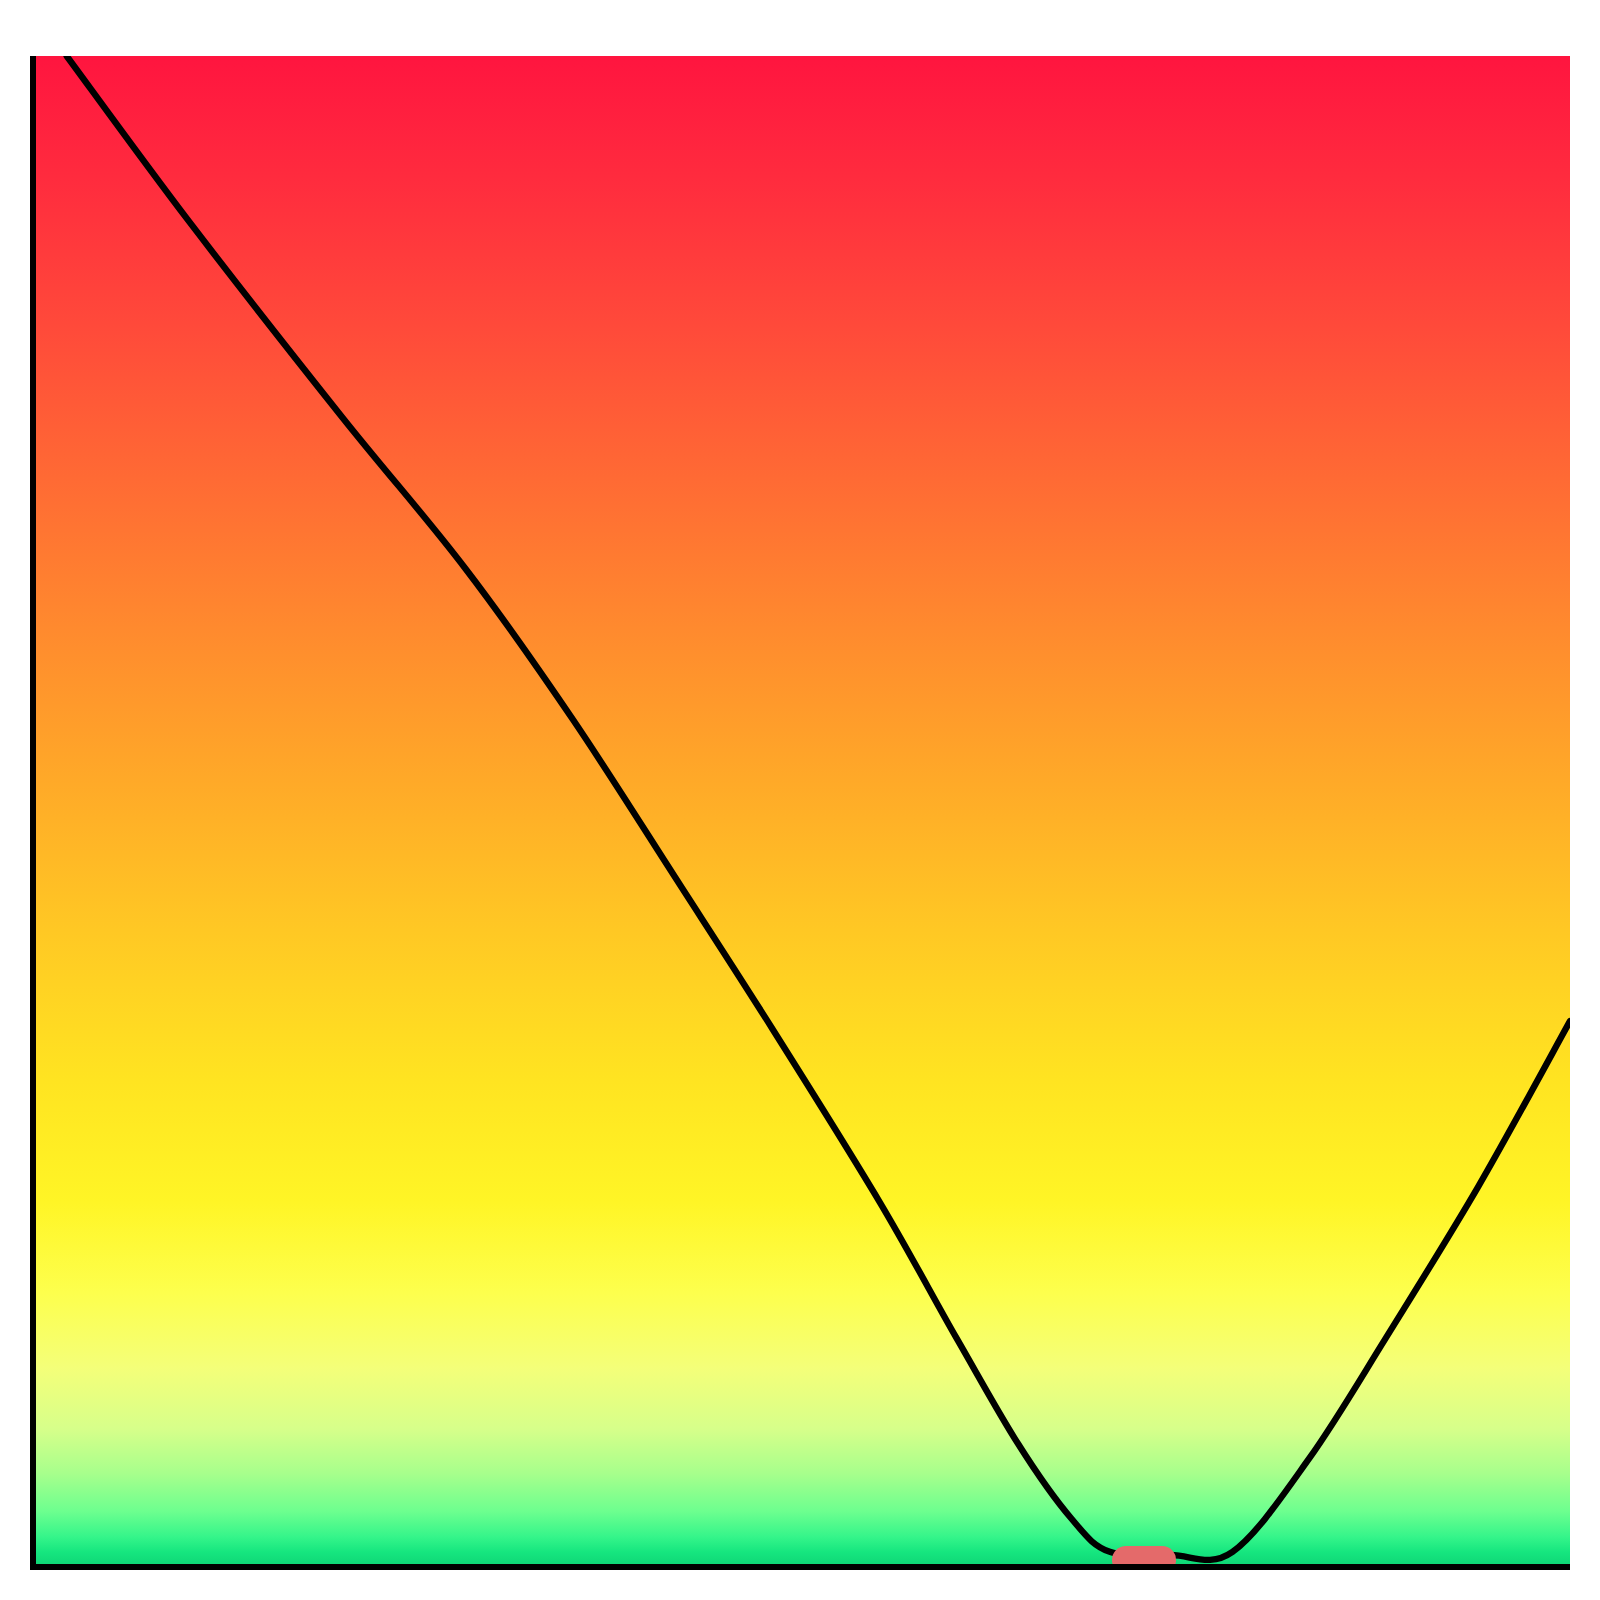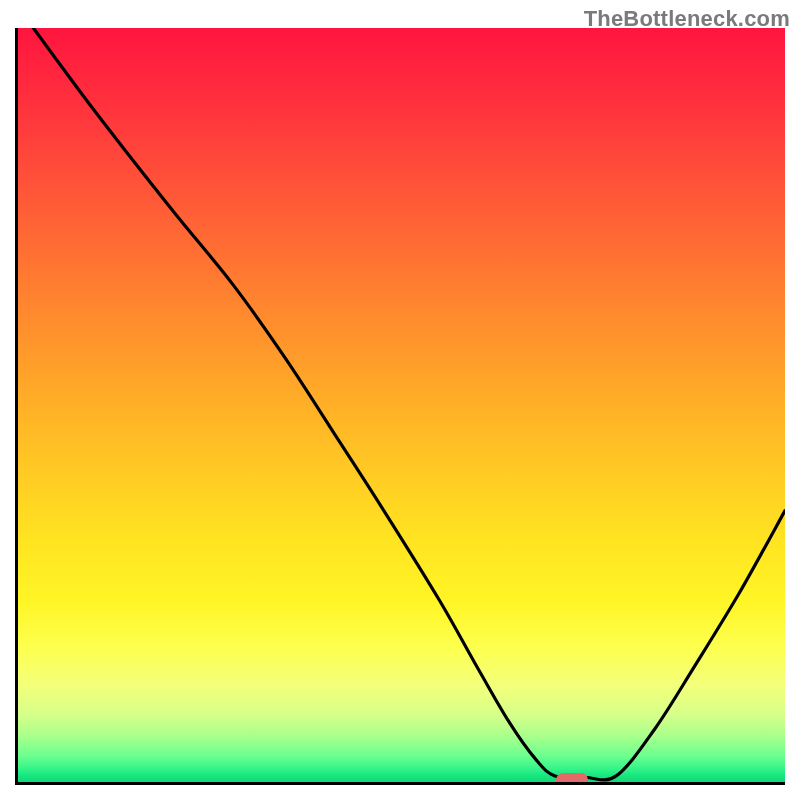--- a/index.html
+++ b/index.html
@@ -76,21 +76,20 @@
     border-radius: 8px;
     background: #e46a6a;
     transform: translate(-50%, -50%);
   }
 </style>
 </head>
 <body>
 
 <div class="container">
 
-  <div class="watermark">TheBottleneck.com</div>
 
   <div class="plot-frame">
 
     <div class="gradient"></div>
 
     <svg class="curve" viewBox="0 0 770 757" preserveAspectRatio="none">
       <path id="curve-path" fill="none" stroke-width="3.2" stroke-linejoin="round" stroke-linecap="round" stroke="#000000" d="M 15.4 0.0 C 25.7 13.9, 53.9 53.0, 77.0 83.3 C 100.1 113.5, 130.9 152.7, 154.0 181.7 C 177.1 210.7, 196.4 232.1, 215.6 257.4 C 234.9 282.6, 251.5 306.6, 269.5 333.1 C 287.5 359.6, 306.7 390.5, 323.4 416.3 C 340.1 442.2, 352.9 461.8, 369.6 488.3 C 386.3 514.8, 408.1 549.5, 423.5 575.3 C 438.9 601.2, 450.4 623.3, 462.0 643.5 C 473.6 663.6, 483.2 681.3, 492.8 696.4 C 502.4 711.6, 512.0 725.2, 519.8 734.3 C 527.5 743.4, 530.7 747.9, 539.0 750.9 C 547.3 754.0, 559.5 752.5, 569.8 752.5 C 580.1 752.5, 589.0 759.0, 600.6 750.9 C 612.2 742.9, 626.3 721.9, 639.1 704.0 C 651.9 686.1, 663.5 666.2, 677.6 643.5 C 691.7 620.7, 708.4 594.2, 723.8 567.8 C 739.2 541.3, 762.3 498.4, 770.0 484.5"></path>
     </svg>
 
     <div id="marker" class="marker" style="background: rgb(228, 106, 106); left: 554.4px; top: 751.701px;"></div>

